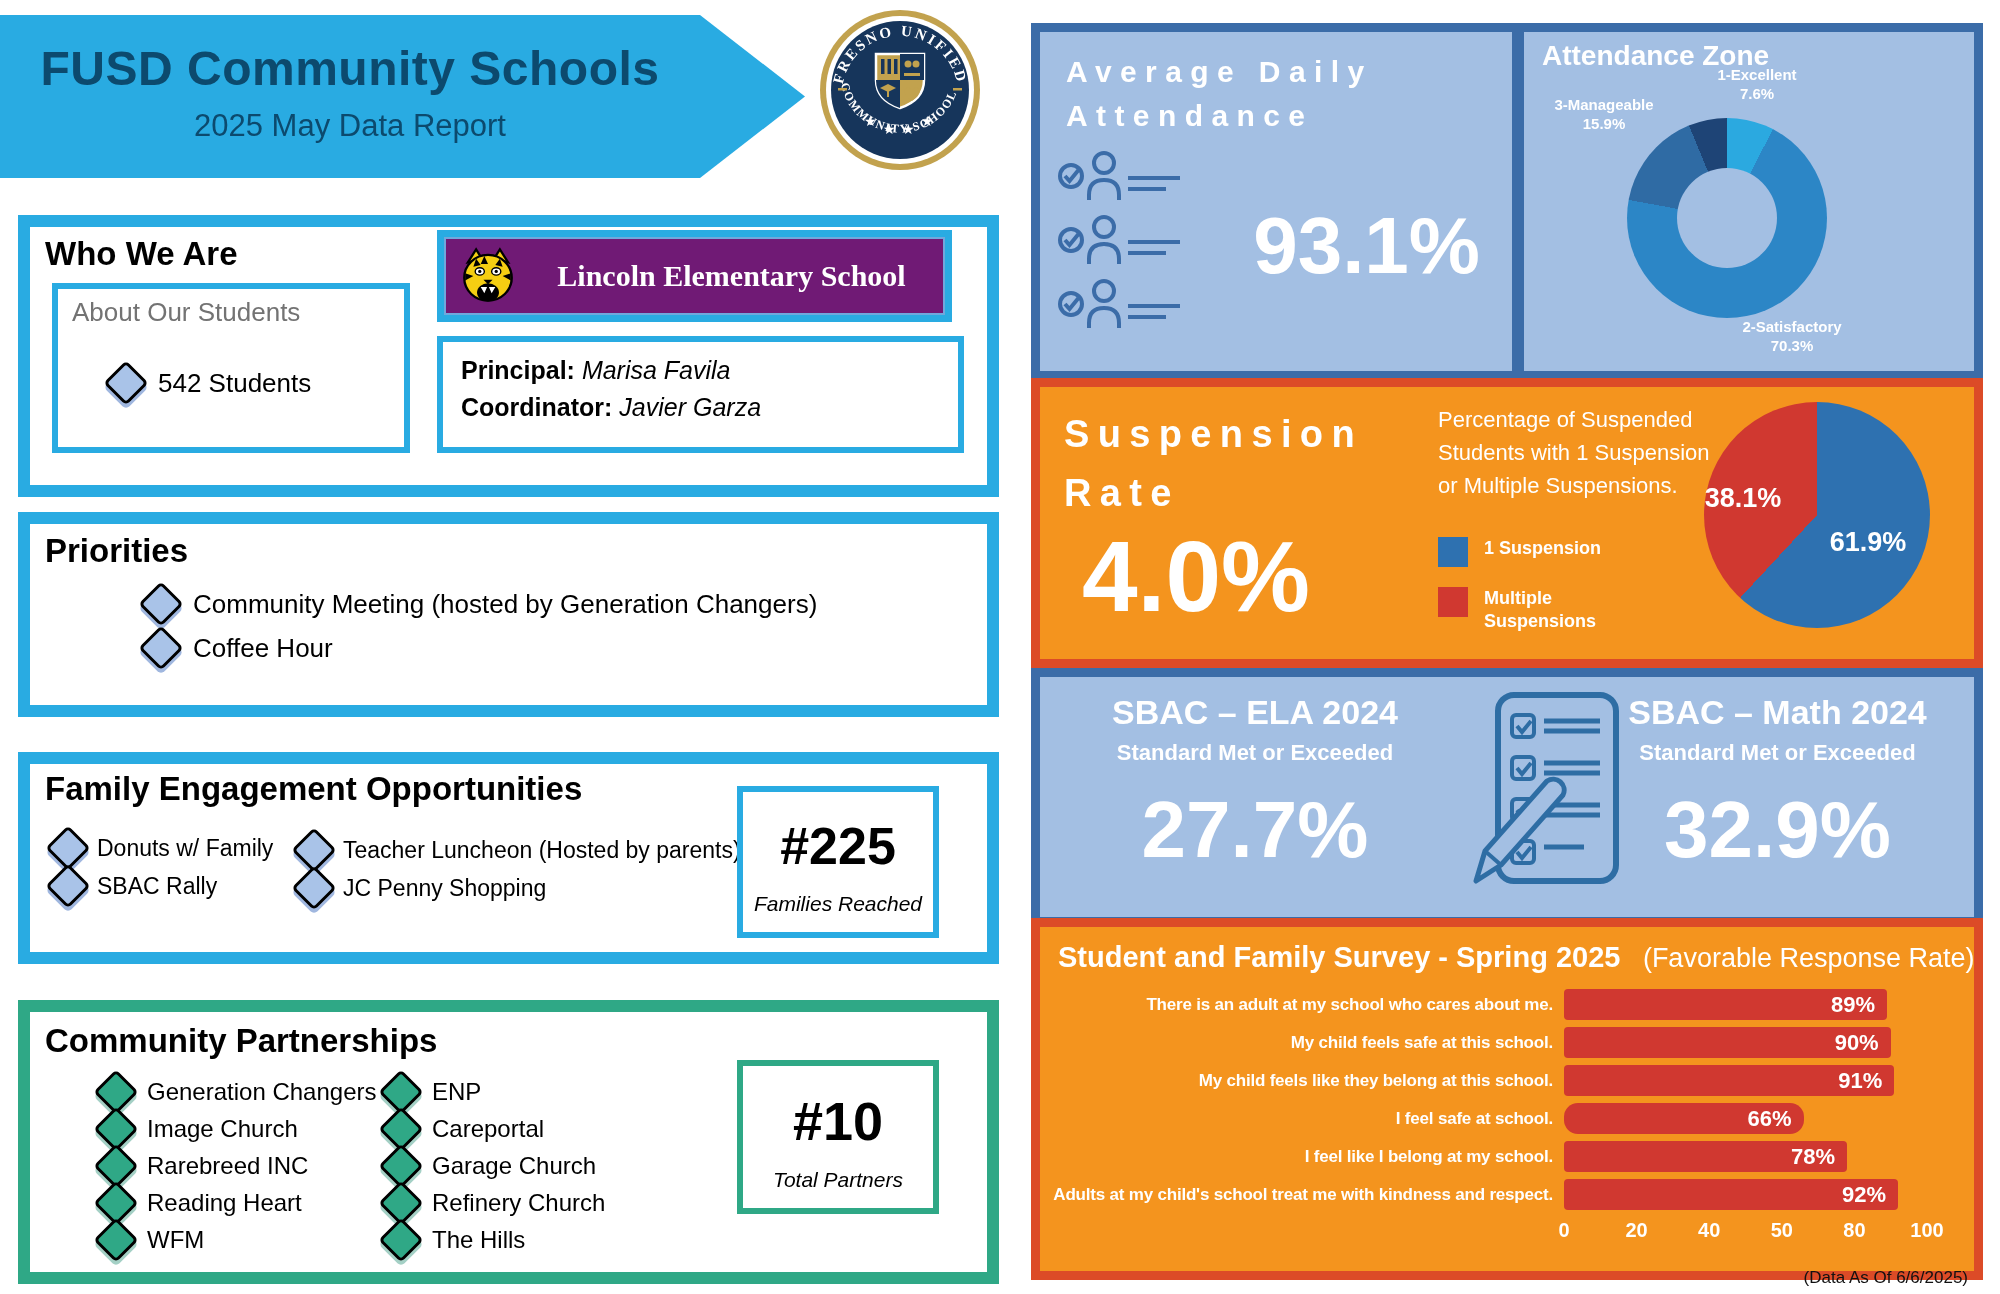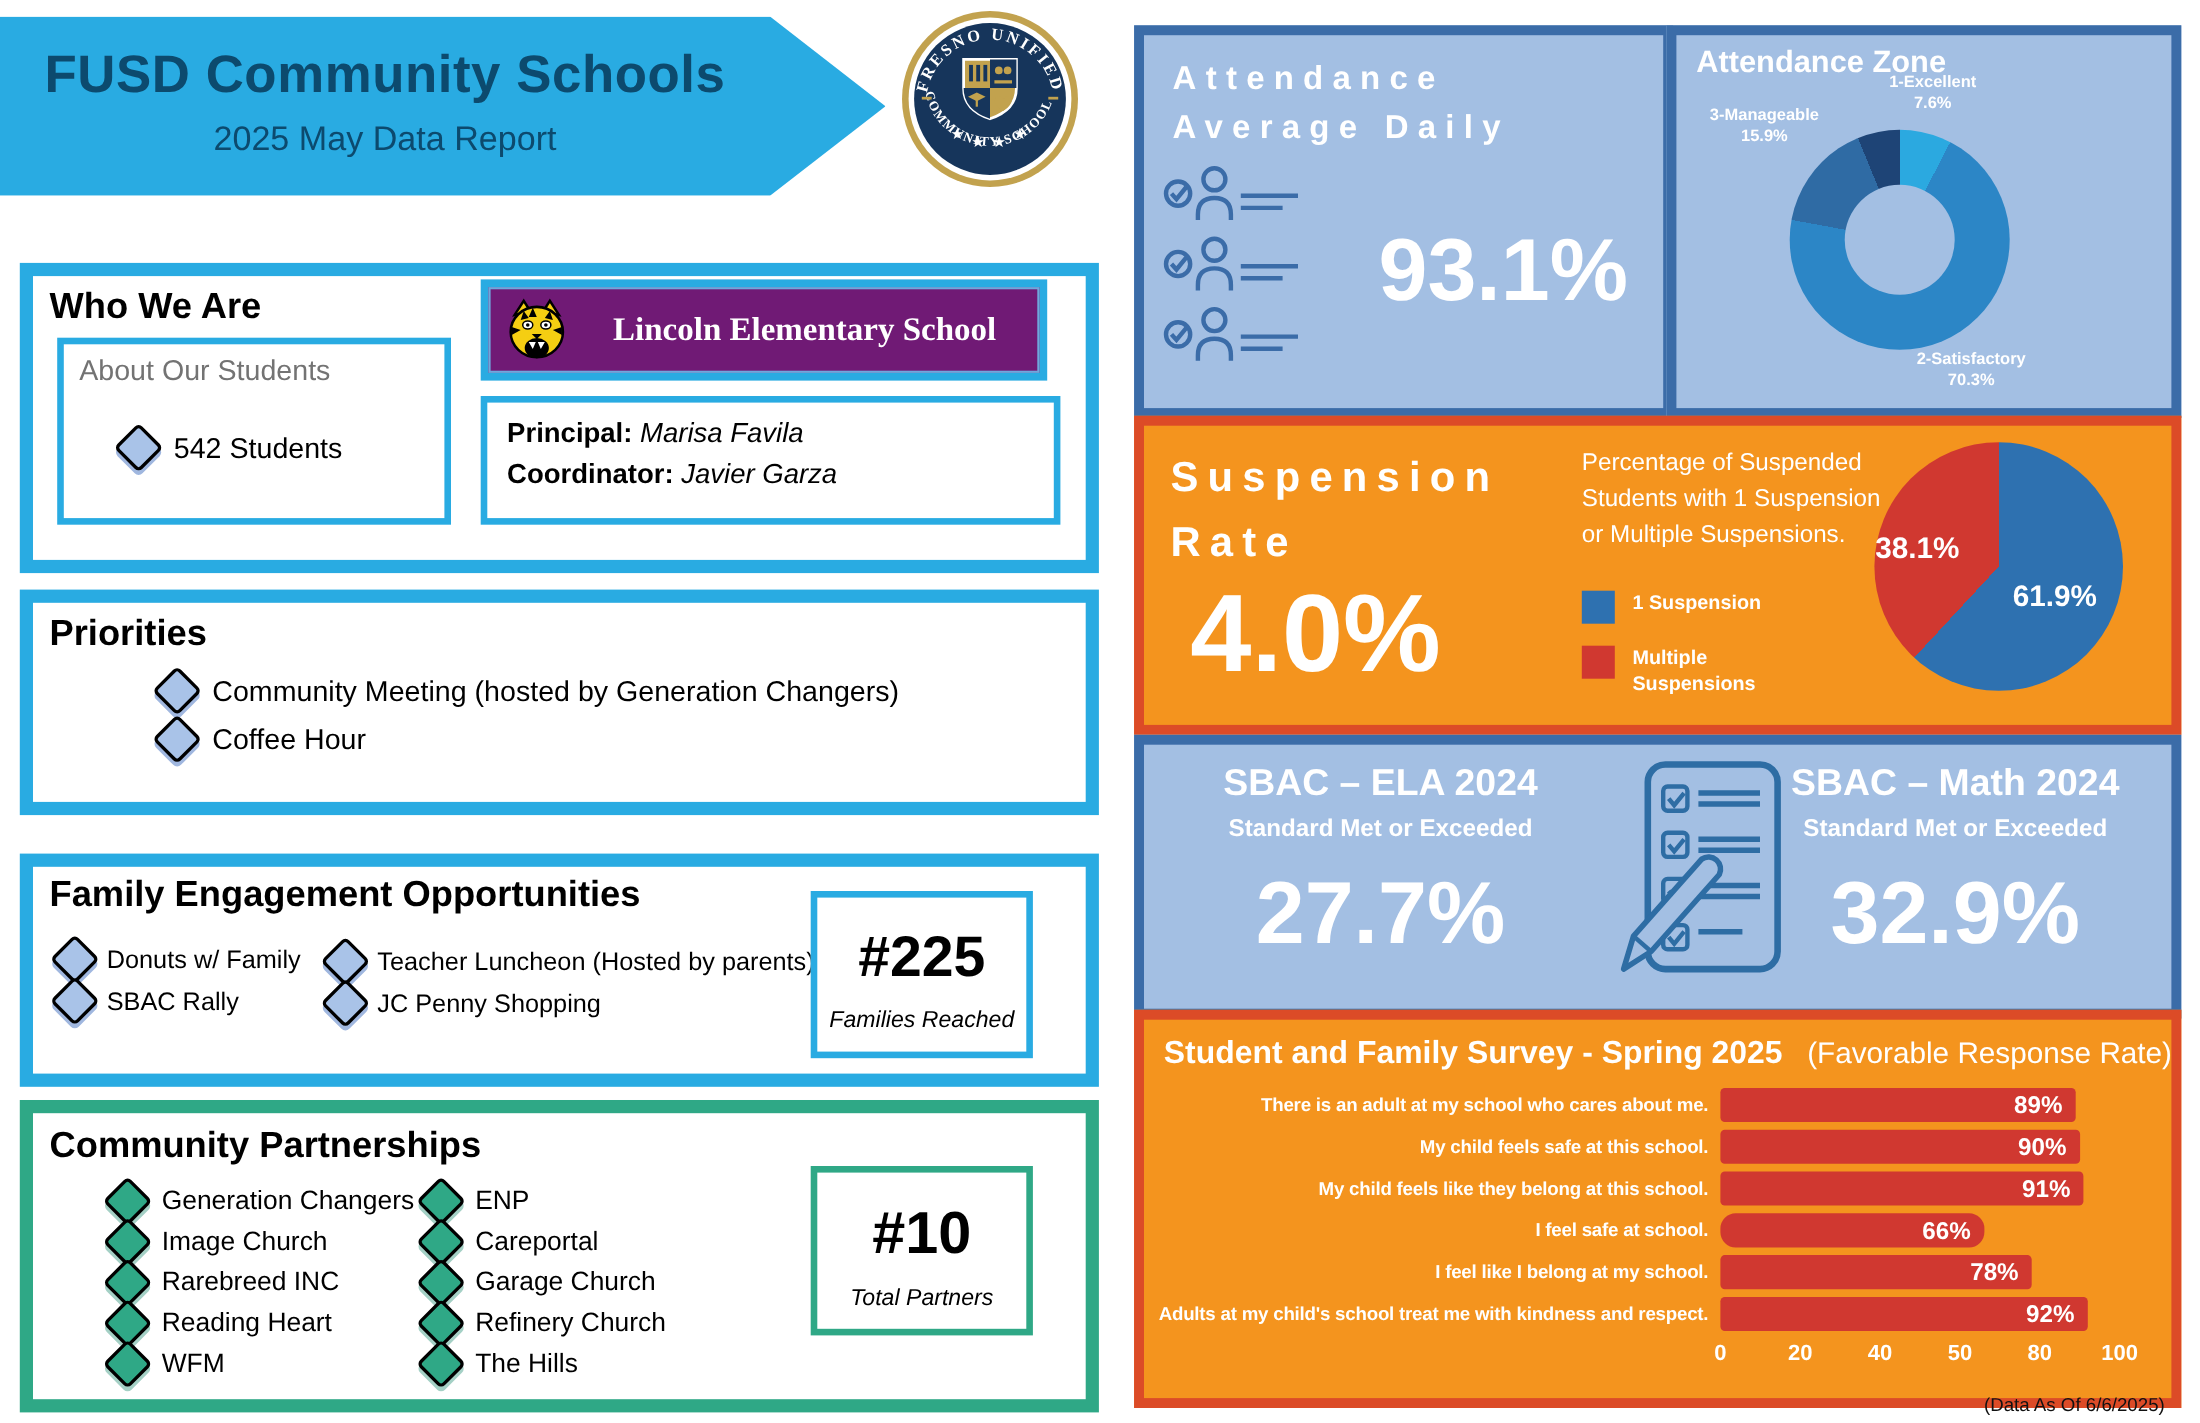--- a/index.html
+++ b/index.html
@@ -5,21 +5,21 @@
   html,body{margin:0;padding:0;background:#fff;}
   #canvas{position:relative;width:2000px;height:1294px;background:#fff;overflow:hidden;
           font-family:"Liberation Sans",sans-serif;color:#000;}
   .abs{position:absolute;}
   
   #header-banner{left:0;top:15px;width:805px;height:163px;background:#29ABE2;
     clip-path:polygon(0 0,700px 0,805px 50%,700px 100%,0 100%);color:#0c4a6e;text-align:center;}
   #header-banner .t1{margin-top:26px;font-size:48px;font-weight:bold;letter-spacing:.5px;width:700px;}
   #header-banner .t2{margin-top:12px;font-size:31px;width:700px;}
   
-  .cyanbox{border:12px solid #29ABE2;background:#fff;margin-top:24px;}
+  .cyanbox{border:12px solid #29ABE2;background:#fff;}
   .greenbox{border:12px solid #2FA886;background:#fff;}
   .bluebox{border:9px solid #3B6CA8;background:#A3BFE3;color:#fff;}
   .orangebox{border:9px solid #DC4B27;background:#F4941E;color:#fff;}
   .subbox-cyan{border:6px solid #29ABE2;background:#fff;}
   .subbox-green{border:6px solid #2FA886;background:#fff;}
   .sec-title{font-size:33px;font-weight:bold;color:#000;}
   
   .dmd{display:inline-block;width:26px;height:26px;transform:rotate(45deg);
        border:3px solid #000;border-radius:5px;flex:0 0 auto;}
   .dmd.blue{background:#A9C3E8;box-shadow:3px 3px 0 rgba(150,175,220,.9);}
@@ -224,22 +224,22 @@
         <span>The Hills</span>
       </div>
     <div class="abs subbox-green" style="left:707px;top:48px;width:190px;height:142px;">
       <div class="statv" style="margin-top:24px;font-size:54px;">#10</div>
       <div class="statl" style="margin-top:16px;">Total Partners</div>
     </div>
   </div>
 
   <div class="abs bluebox" style="left:1031px;top:23px;width:472px;height:339px;">
     <div class="abs panel-title" style="left:26px;top:18px;">
+      <div>Average Daily</div>
       <div>Attendance</div>
-      <div>Average Daily</div>
     </div>
     <div class="abs" style="left:16px;top:114px;">
       <svg width="132" height="58" viewBox="0 0 132 58" fill="none" stroke="#3B6CA8" stroke-width="4">
         <circle cx="15" cy="30" r="11"></circle>
           <path d="M9,30 l4.5,5 l9,-11"></path>
         <circle cx="48" cy="17" r="10"></circle>
           <path d="M33,54 v-5 q0,-15 15,-15 q15,0 15,15 v5"></path>
         <path d="M72,32 h52 M72,43 h38"></path>
       </svg>
     </div>

